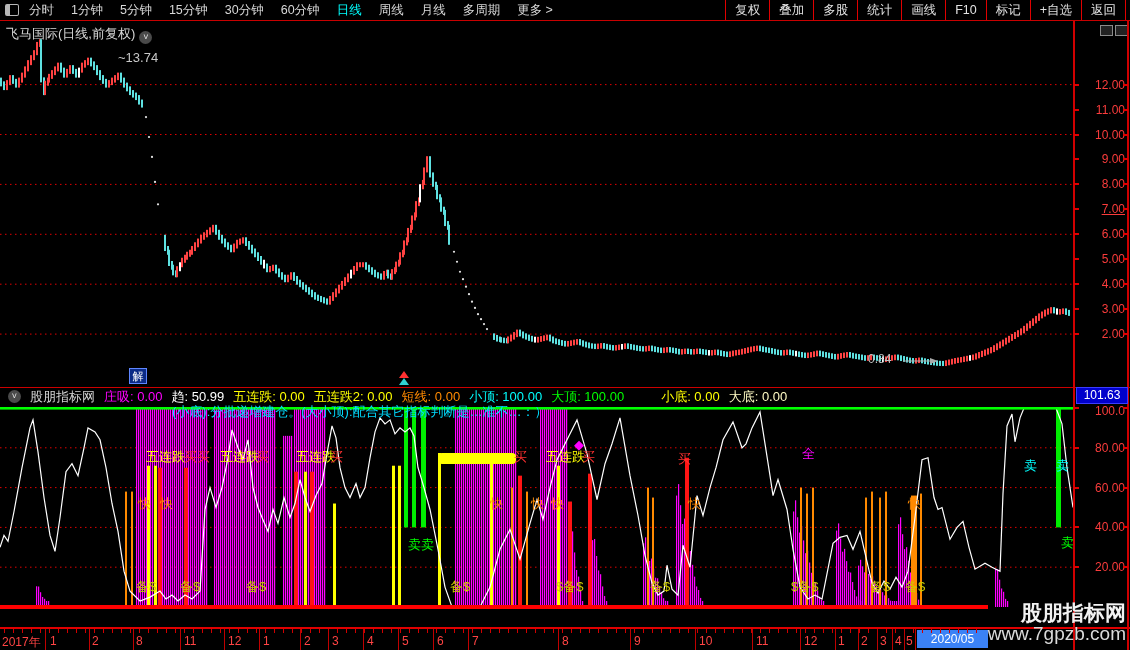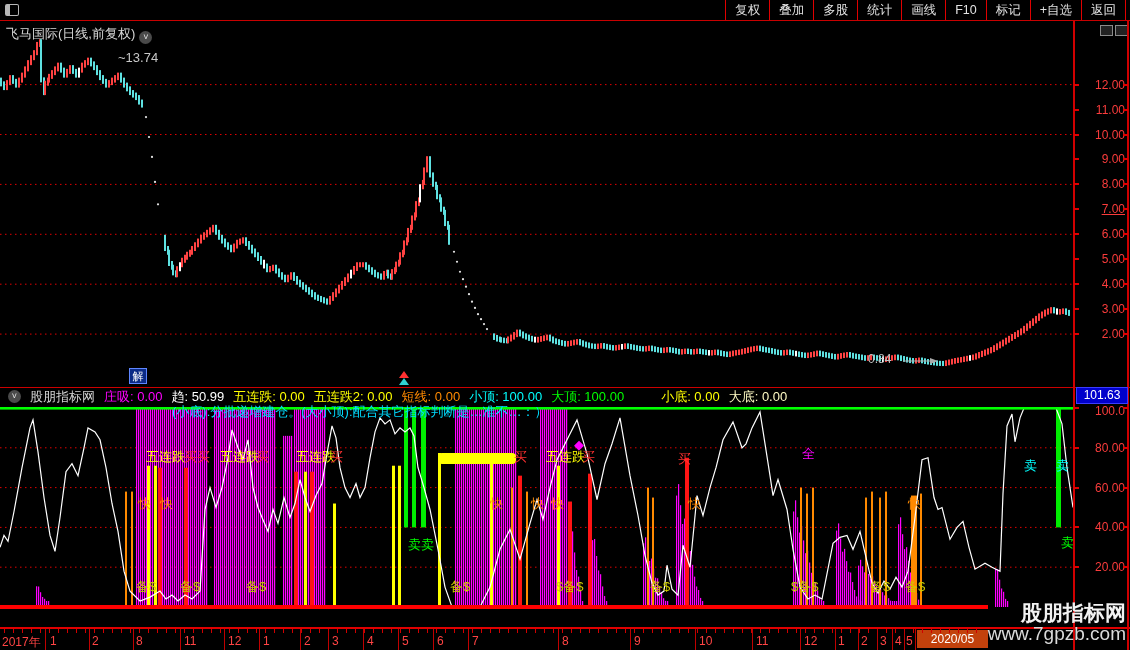--- a/index.html
+++ b/index.html
@@ -44,35 +44,48 @@
   .pl{position:absolute;right:5px;font-size:12px;color:#fa3c3c;}
   .tick{position:absolute;width:5px;height:2px;background:#e00000;}
   #box101{position:absolute;left:2px;top:366px;width:50px;height:15px;background:#0000cc;
           border:1px solid #3c3cff;color:#fff;font-size:12px;line-height:15px;text-align:center;}
   
   #xaxis{position:absolute;left:0;top:627px;width:1130px;height:23px;border-top:2px solid #e00000;
          box-sizing:border-box;background:#000;}
   .xtick{position:absolute;top:0;width:1px;height:4px;background:#d00000;}
   .xlab{position:absolute;top:5px;font-size:12px;color:#ff4444;white-space:nowrap;}
   .xsep{position:absolute;top:0;width:1px;height:21px;background:#c00000;}
-  #datebox{position:absolute;left:917px;top:1px;width:71px;height:18px;background:#c2410c;
+  #datebox{position:absolute;left:917px;top:1px;width:71px;height:18px;background:#3b82f6;
            color:#fff;font-size:12px;line-height:18px;text-align:center;}
   
   #wm{position:absolute;right:4px;bottom:6px;text-align:right;z-index:50;}
   #wm .l1{font-size:21px;font-weight:bold;color:#f2f2f2;line-height:21px;}
   #wm .l2{font-size:19px;color:#dadada;line-height:21px;}
   .vline{position:absolute;top:21px;width:2px;height:629px;background:#d00000;}
 </style>
 </head>
 <body>
 
 <div id="app">
 
   <div id="topbar">
     <div id="winicon"></div>
+    <div id="nav-left">
+        <div class="mi">分时</div>
+        <div class="mi">1分钟</div>
+        <div class="mi">5分钟</div>
+        <div class="mi">15分钟</div>
+        <div class="mi">30分钟</div>
+        <div class="mi">60分钟</div>
+        <div class="mi active">日线</div>
+        <div class="mi">周线</div>
+        <div class="mi">月线</div>
+        <div class="mi">多周期</div>
+        <div class="mi">更多 &gt;</div>
+      </div>
     <div id="nav-right">
         <div class="mi">复权</div>
         <div class="mi">叠加</div>
         <div class="mi">多股</div>
         <div class="mi">统计</div>
         <div class="mi">画线</div>
         <div class="mi">F10</div>
         <div class="mi">标记</div>
         <div class="mi">+自选</div>
         <div class="mi">返回</div>

